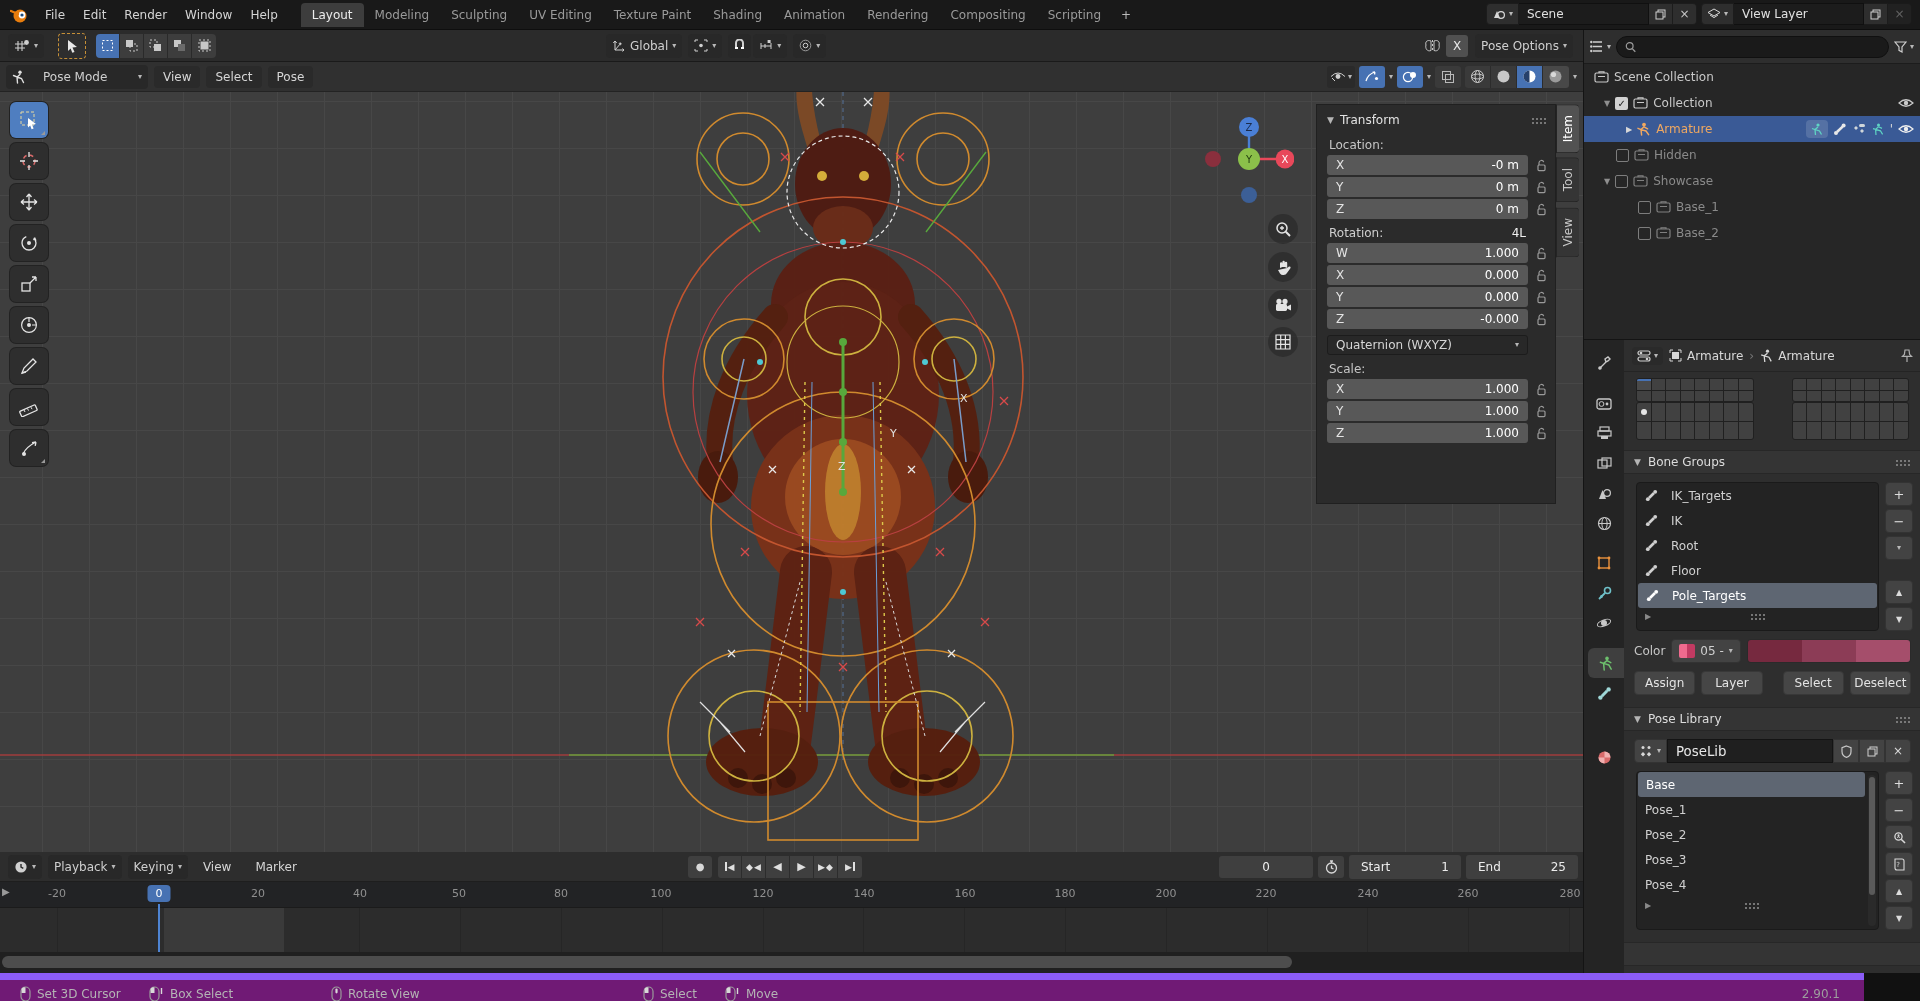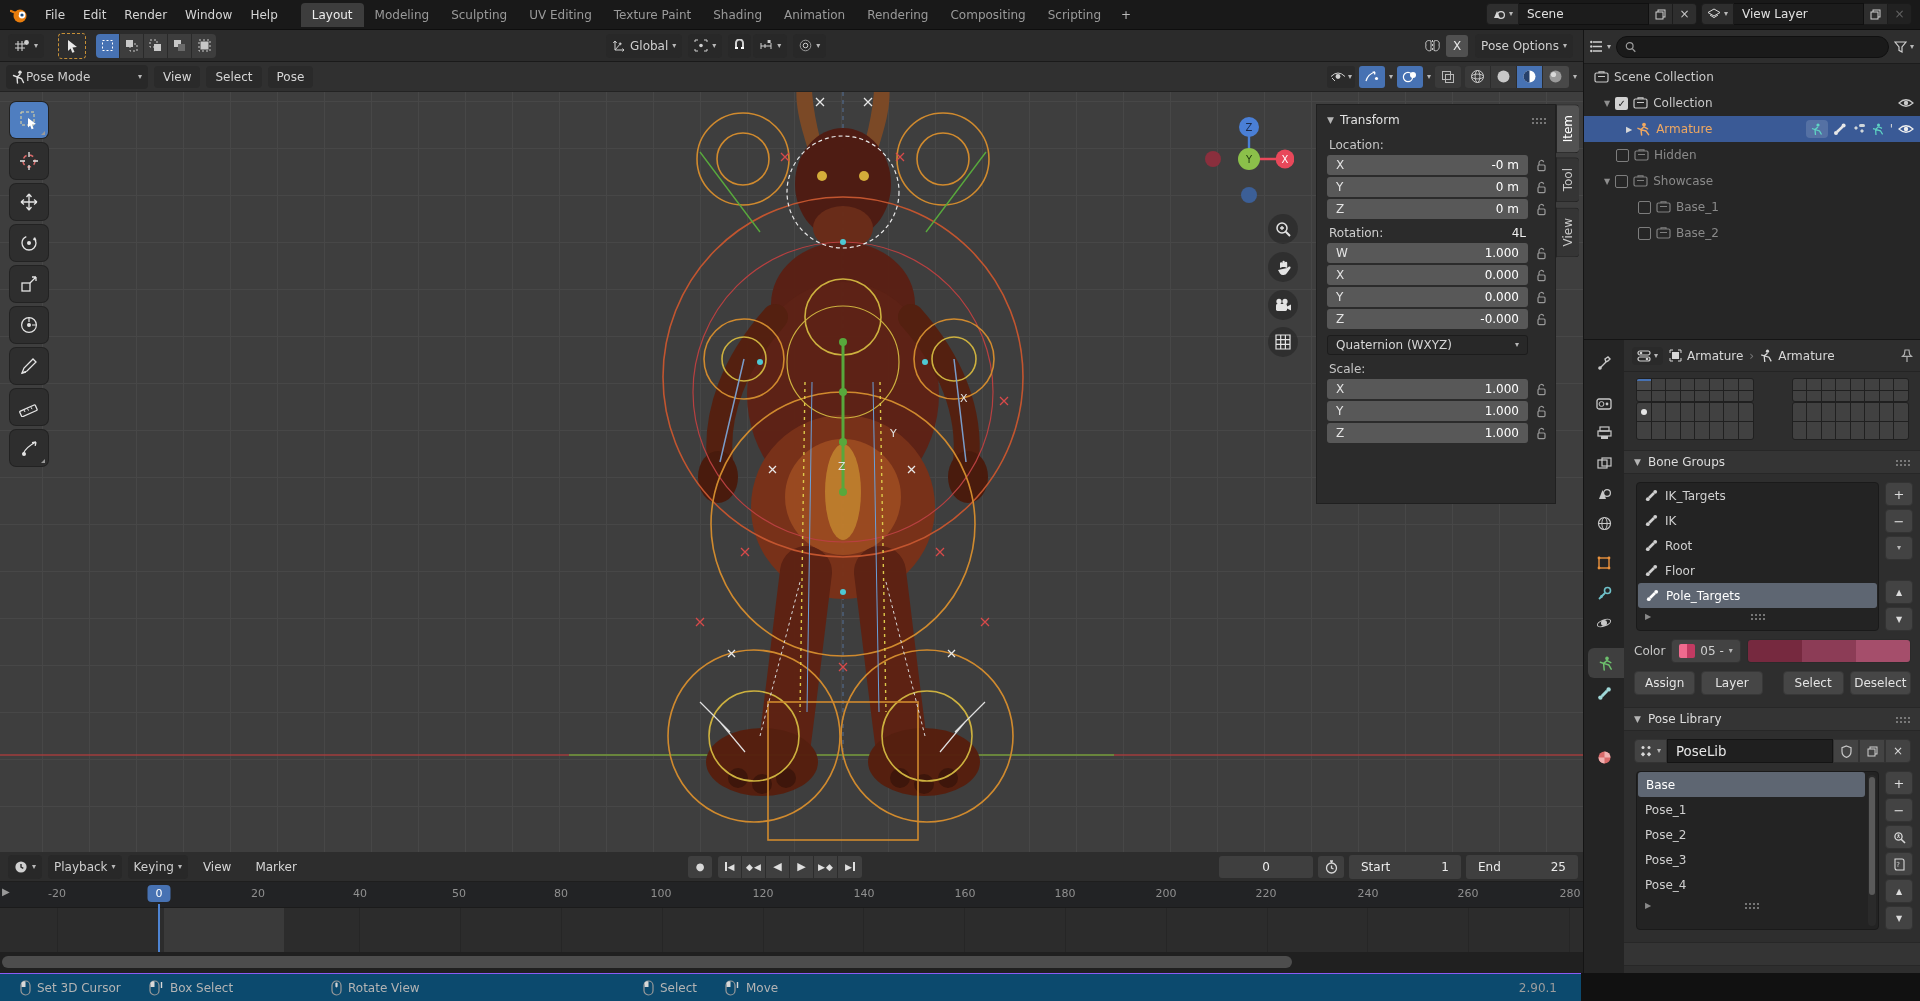--- a/index.html
+++ b/index.html
@@ -173,21 +173,21 @@
   .layer-grid { display:grid; grid-template-columns:repeat(8,1fr); grid-template-rows:repeat(2,1fr);
     gap:1px; background:#202020; border:1px solid #202020; border-radius:3px; overflow:hidden; }
   .layer-grid .cell { background:#414141; position:relative; }
   .cell.activelayer { background:#4a4a4a; box-shadow:inset 0 2px 0 #4772b3; }
   .cell .dot { position:absolute; left:50%; top:50%; width:6px; height:6px; border-radius:50%;
     background:#e6e6e6; transform:translate(-50%,-50%); }
   .panel-hdr { height:24px; background:#343434; display:flex; align-items:center; gap:7px;
     padding:0 10px; color:#dcdcdc; border-top:1px solid #272727; border-bottom:1px solid #272727; }
   .panel-hdr .grip { margin-left:auto; }
   .listbox { background:#232323; border:1px solid #1a1a1a; border-radius:4px; overflow:hidden; flex:1; }
-  .lrow { height:25px; display:flex; align-items:center; gap:7px; padding:0 8px; color:#d0d0d0; }
+  .lrow { height:25px; display:flex; align-items:center; gap:13px; padding:0 8px; color:#d0d0d0; }
   .lrow.sel { background:#5e6672; color:#fff; border-radius:3px; margin:0 1px; }
   .list-foot { height:16px; display:flex; align-items:center; padding:0 8px; position:relative; }
   .list-foot .grip { position:absolute; left:50%; transform:translateX(-50%); }
   .sidebtns { width:28px; display:flex; flex-direction:column; gap:3px; margin-left:6px; }
   .sbtn { width:28px; height:24px; background:#434343; border:1px solid #333; border-radius:4px;
     color:#dcdcdc; display:flex; align-items:center; justify-content:center; font-size:13px; }
   .btn { background:#464646; border:1px solid #383838; border-radius:4px; height:24px;
     display:flex; align-items:center; justify-content:center; color:#e4e4e4; flex:1; }
   .prow { display:flex; align-items:center; padding:0 10px; margin-top:8px; gap:6px; }
   .swatch3 { flex:1; display:flex; height:24px; border-radius:4px; overflow:hidden; border:1px solid #2a2a2a; }
@@ -198,22 +198,22 @@
   .pl-name { flex:1; background:#1f1f1f; border:1px solid #141414; height:24px; color:#e8e8e8;
     padding:0 8px; font-family:"DejaVu Sans","Liberation Sans",sans-serif; min-width:0; }
   .pl-sq { background:#434343; border:1px solid #333; height:24px; width:26px;
     display:flex; align-items:center; justify-content:center; color:#d8d8d8; }
   .pl-sq.last { border-radius:0 4px 4px 0; }
   .scrollcol { width:8px; background:#2a2a2a; border-radius:4px; margin:3px 2px; position:relative; }
   .scrollcol .thumb { position:absolute; left:1px; right:1px; top:2px; height:78%;
     background:#5a5a5a; border-radius:3px; }
 
   
-  #statusbar { position:absolute; left:0; top:973px; width:1581px; height:28px; background:#0c4a6e;
-    border-top:1px solid #8b5cf6; color:#b4b4b4; }
+  #statusbar { position:absolute; left:0; top:973px; width:1864px; height:28px; background:#701a75;
+    border-top:7px solid #8b5cf6; color:#b4b4b4; }
   .hint { position:absolute; top:0; height:28px; display:flex; align-items:center; gap:6px; }
   #sb-version { position:absolute; right:24px; top:0; height:28px; display:flex; align-items:center; color:#9d9d9d; }
 </style>
 </head>
 <body>
 
 <div id="app">
 
   <div id="topbar">
     <span style="margin:0 8px 0 10px">
@@ -371,21 +371,21 @@
         <span>Pose Options</span>
         <span class="chev">▾</span>
       </span>
     </div>
   </div>
 
   <div id="viewport">
 
     <div id="vp-header">
       <span class="hbtn darker" style="width:142px; justify-content:space-between">
-        <span style="display:flex;align-items:center;gap:1px">
+        <span style="display:flex;align-items:center;gap:18px">
           <svg width="13" height="14" viewBox="0 0 13 14">
               <circle cx="8" cy="2.3" r="1.7" fill="#e0e0e0"></circle>
               <path d="M8 4.5 L5 7 L1.5 5.5 M5 7 L5.5 13 M5 7 L9.5 8.5 L11.5 12.5" stroke="#e0e0e0" stroke-width="1.4" fill="none" stroke-linecap="round"></path>
             </svg>
           <span>Pose Mode</span>
         </span>
         <span class="chev">▾</span>
       </span>
       <span class="vp-menu">View</span>
       <span class="vp-menu">Select</span>

